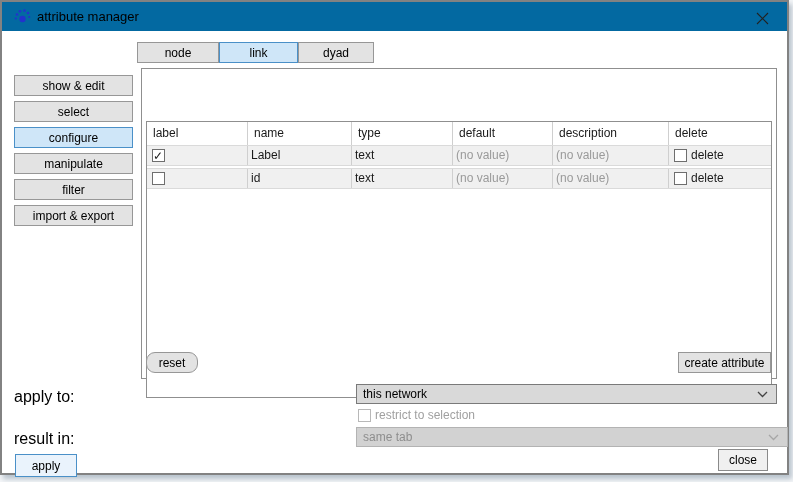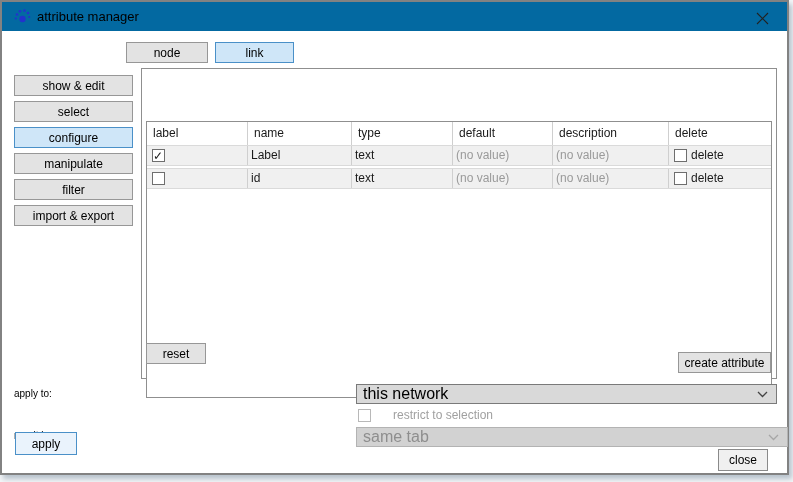--- a/index.html
+++ b/index.html
@@ -27,21 +27,21 @@
   }
   
   .btn {
     font-family:"Liberation Sans", sans-serif; font-size:12px; color:#000;
     background:#e3e3e3; border:1px solid #979797;
     display:inline-flex; align-items:center; justify-content:center;
     padding:0; cursor:default; border-radius:0;
   }
   .btn.active { background:#cfe6f8; border-color:#4a90c8; }
   
-  .tabs { position:absolute; left:124px; top:40px; display:flex; gap:7px; }
+  .tabs { position:absolute; left:135px; top:40px; display:flex; }
   .tab { height:21px; }
   
   .sidebar { position:absolute; left:12px; top:73px; display:flex; flex-direction:column; gap:5px; }
   .sidebar .btn { width:119px; height:21px; }
   
   .frame {
     position:absolute; left:139px; top:66px; width:636px; height:311px;
     border:1px solid #8f8f8f; background:#fff;
   }
   .pane {
@@ -76,38 +76,38 @@
     flex:0 0 13px;
   }
   .checkbox.checked::before {
     content:"\2713"; position:absolute; left:0px; top:-3px;
     font-size:12px; color:#222;
   }
   .checkbox.disabled { border-color:#b8b8b8; }
   .td-check { padding-left:5px; }
   .td-delete { padding-left:5px; gap:4px; }
   
-  .reset-btn { position:absolute; left:4px; bottom:14px; width:60px; height:21px; }
+  .reset-btn { position:absolute; left:4px; bottom:5px; width:52px; height:21px;border-radius:9px; }
   .create-btn { position:absolute; right:5px; bottom:5px; width:93px; height:21px; }
   
-  .field-label { position:absolute; left:12px; font-size:10px; color:#000; white-space:nowrap; }
+  .field-label { position:absolute; left:12px; font-size:16px; color:#000; white-space:nowrap; }
   .dropdown {
     position:absolute; height:20px;
     display:flex; align-items:center; justify-content:space-between;
-    padding:0 8px 0 6px; font-size:16px;
+    padding:0 8px 0 6px; font-size:12px;
   }
   .dd-enabled { background:#d9d9d9; border:1px solid #7a7a7a; color:#000; }
   .dd-disabled { background:#d2d2d2; border:1px solid #b3b3b3; color:#8e8e8e; }
   .restrict-row {
     position:absolute; left:356px; top:406px;
-    display:flex; align-items:center; gap:22px;
+    display:flex; align-items:center; gap:4px;
   }
   .restrict-row .lbl { color:#a0a0a0; font-size:12px; }
   .apply-btn {
-    position:absolute; left:13px; top:430px; width:62px; height:23px;
+    position:absolute; left:13px; top:452px; width:62px; height:23px;
     background:#eaf3fc; border:1px solid #4a90c8;
   }
   .close-action-btn {
     position:absolute; left:716px; top:447px; width:50px; height:22px;
     background:#f0f0f0; border:1px solid #8a8a8a;
   }
 </style>
 </head>
 <body>
 
@@ -129,20 +129,21 @@
     <span class="close-btn">
       <svg width="13" height="13" viewBox="0 0 13 13">
         <path d="M1 1 L12 12 M12 1 L1 12" stroke="#222" stroke-width="1.1" fill="none"></path>
       </svg>
     </span>
   </div>
 
   <div class="tabs">
     <button class="btn tab" style="width:82px">node</button>
     <button class="btn tab active" style="width:79px">link</button>
+    <button class="btn tab" style="width:76px">dyad</button>
   </div>
 
   <div class="sidebar">
     <button class="btn">show &amp; edit</button>
     <button class="btn">select</button>
     <button class="btn active">configure</button>
     <button class="btn">manipulate</button>
     <button class="btn">filter</button>
     <button class="btn">import &amp; export</button>
   </div>

